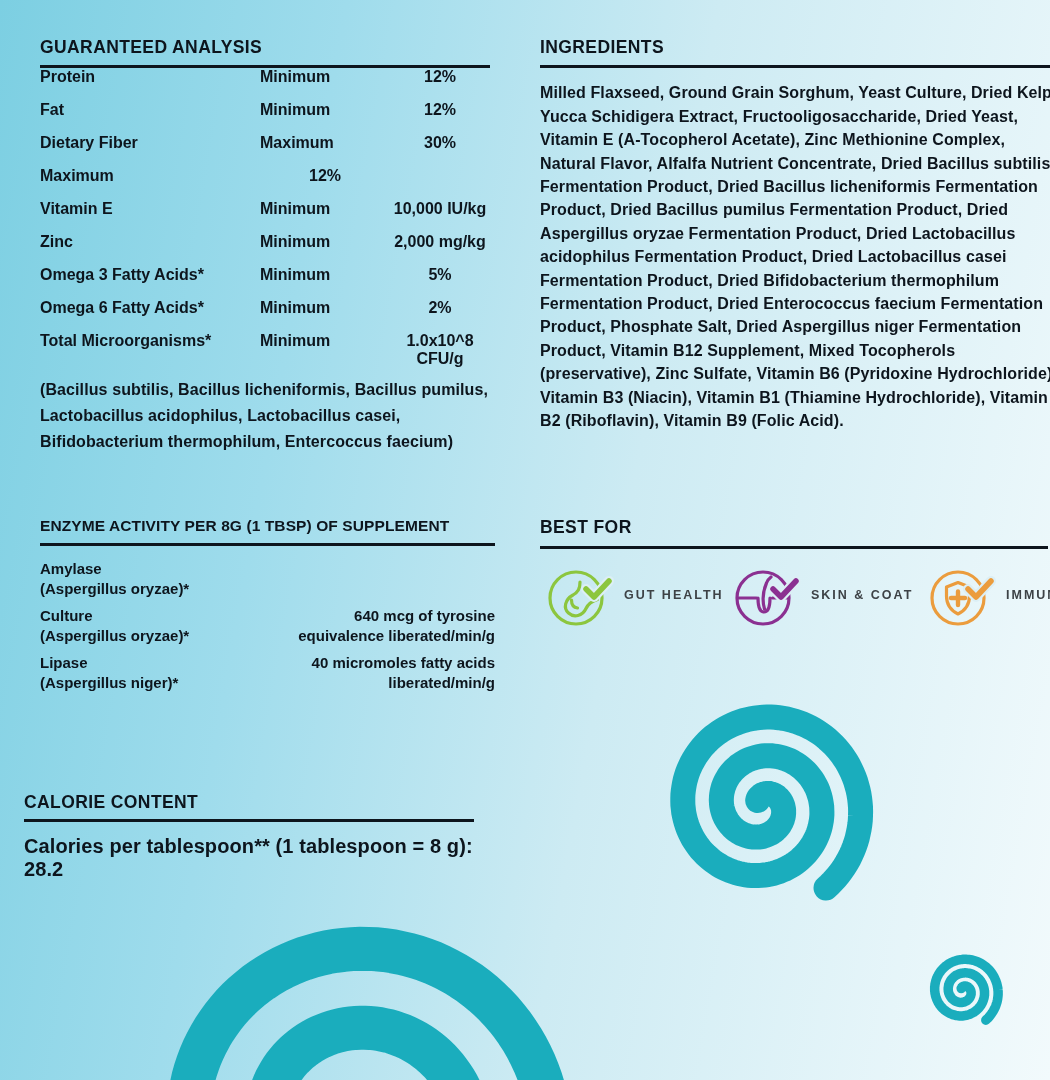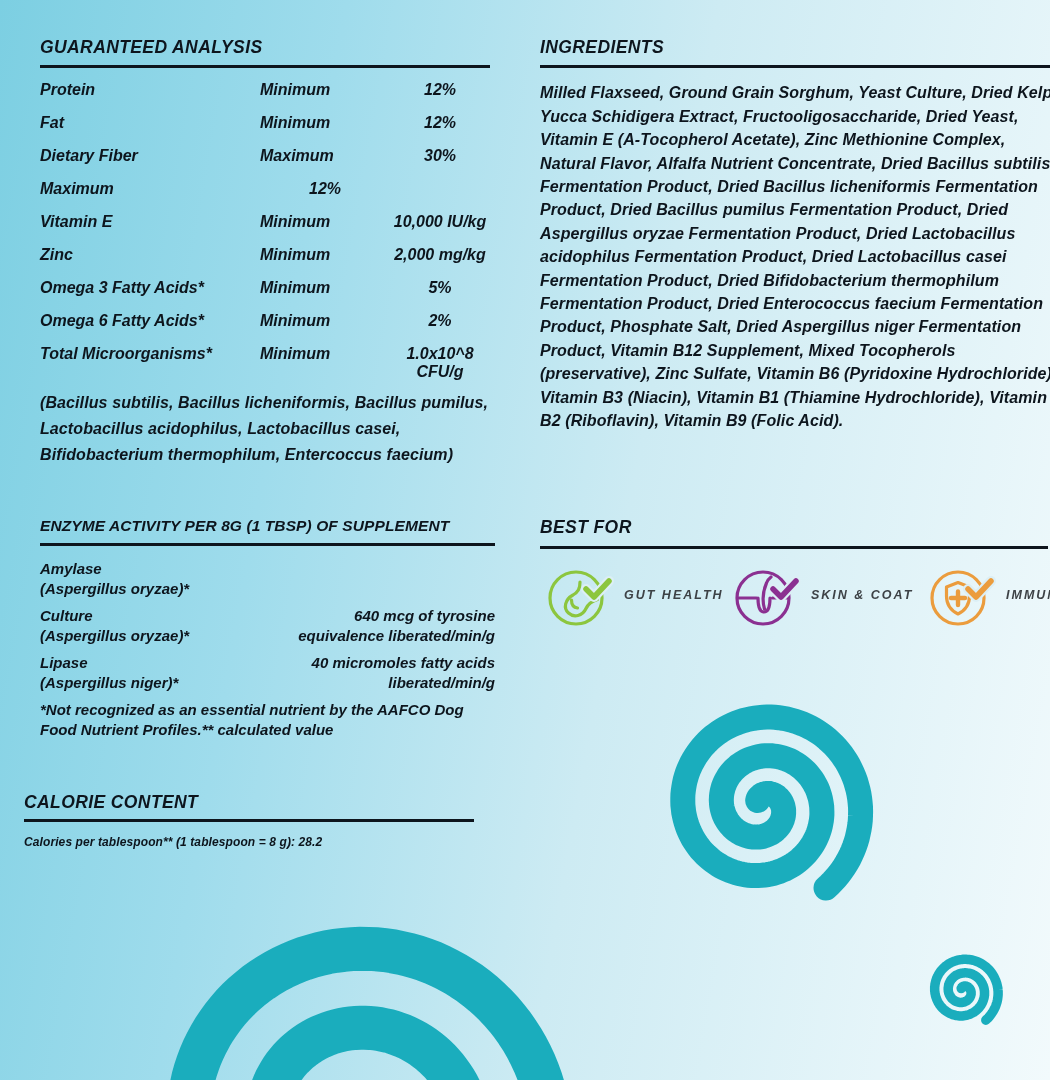--- a/index.html
+++ b/index.html
@@ -5,50 +5,49 @@
   * { margin:0; padding:0; box-sizing:border-box; }
   html,body { width:1050px; height:1080px; }
   body{
     font-family:"Liberation Sans","DejaVu Sans",sans-serif;
     overflow:hidden;
   }
   #label-panel{
     position:relative; width:1050px; height:1080px; overflow:hidden;
     background:linear-gradient(100deg,#7ccfe2 0%, #9fdcec 28%, #cdebf3 58%, #f2fafc 100%);
     color:#0d151d;
-    font-style:italic;
   }
   #spiral-layer{ position:absolute; left:0; top:0; width:1050px; height:1080px; pointer-events:none; }
   #spiral-layer path{ fill:none; stroke-linecap:round; }
 
   .col{ position:absolute; }
   .section-title{
     font-size:17.5px; font-weight:800; letter-spacing:.4px; line-height:1.05;
   }
   .section-title.small{ font-size:15.5px; letter-spacing:.1px; }
   .rule{ height:3px; background:#0d151d; margin-top:9px; }
 
   
   #ga-section{ left:40px; top:38px; width:450px; }
-  #ga-table{ margin-top:13px; }
+  #ga-table{ }
   .ga-row{ display:grid; grid-template-columns:220px 130px 1fr; height:33px; font-size:16px; font-weight:700; }
   .ga-row .val{ text-align:center; }
   #ga-note{ margin-top:12px; font-size:16px; font-weight:600; line-height:26px; letter-spacing:.1px; }
 
   
   #enzyme-section{ left:40px; top:518px; width:455px; }
   #enzyme-rows{ margin-top:13px; }
   .enz-row{ display:grid; grid-template-columns:170px 1fr; font-size:15px; font-weight:700; line-height:19.5px; margin-bottom:8px; }
   .enz-row .enz-val{ text-align:right; }
   #enzyme-footnote{ margin-top:7px; font-size:15px; font-weight:700; line-height:20px; }
 
   
   #calorie-section{ left:24px; top:793px; width:472px; }
   #calorie-section .rule{ width:450px; margin-top:8px; }
-  #calorie-line{ margin-top:13px; font-size:12px; font-weight:700; letter-spacing:.1px; }
+  #calorie-line{ margin-top:13px; font-size:20px; font-weight:700; letter-spacing:.1px; }
 
   
   #ingredients-section{ left:540px; top:38px; width:518px; }
   #ingredients-text{ margin-top:13px; font-size:16px; font-weight:600; line-height:23.4px; letter-spacing:.1px; }
 
   
   #bestfor-section{ left:540px; top:518px; width:518px; }
   #bestfor-section .rule{ width:508px; margin-top:10px; }
   #bestfor-icons{ position:relative; height:80px; margin-top:14px; }
   .bf-item{ position:absolute; top:0; display:flex; align-items:center; }
@@ -146,21 +145,20 @@
         <span class="enz-label">
           <span>Lipase</span><br>
           <span>(Aspergillus niger)*</span>
         </span>
         <span class="enz-val">
           <span>40 micromoles fatty acids</span><br>
           <span>liberated/min/g</span>
         </span>
       </div>
     </div>
-    <p id="enzyme-footnote">*Not recognized as an essential nutrient by the AAFCO Dog Food Nutrient Profiles.** calculated value</p>
   </section>
 
   <section class="col" id="calorie-section">
     <h2 class="section-title">CALORIE CONTENT</h2>
     <div class="rule"></div>
     <p id="calorie-line">Calories per tablespoon** (1 tablespoon = 8 g): 28.2</p>
   </section>
 
   <section class="col" id="ingredients-section">
     <h2 class="section-title">INGREDIENTS</h2>

